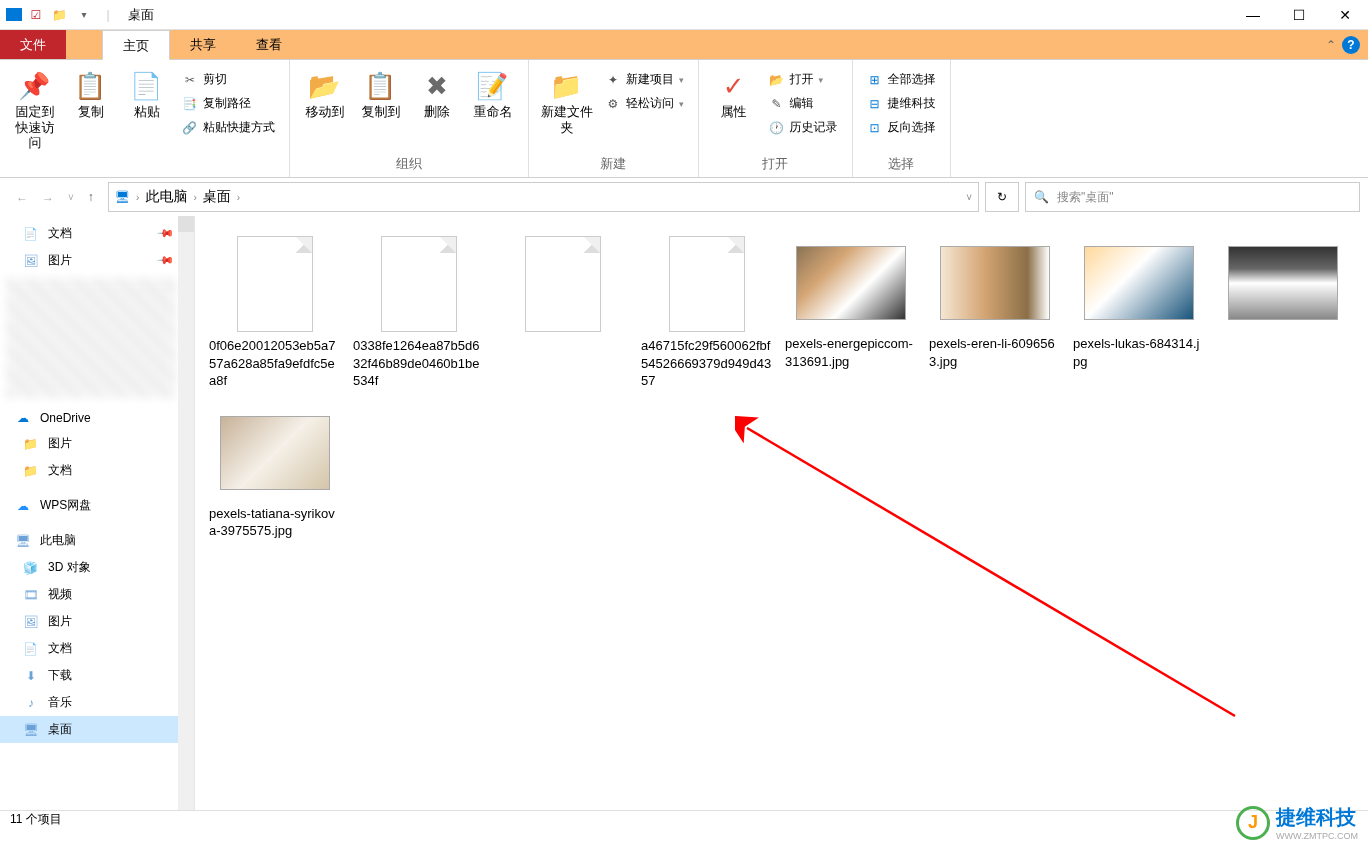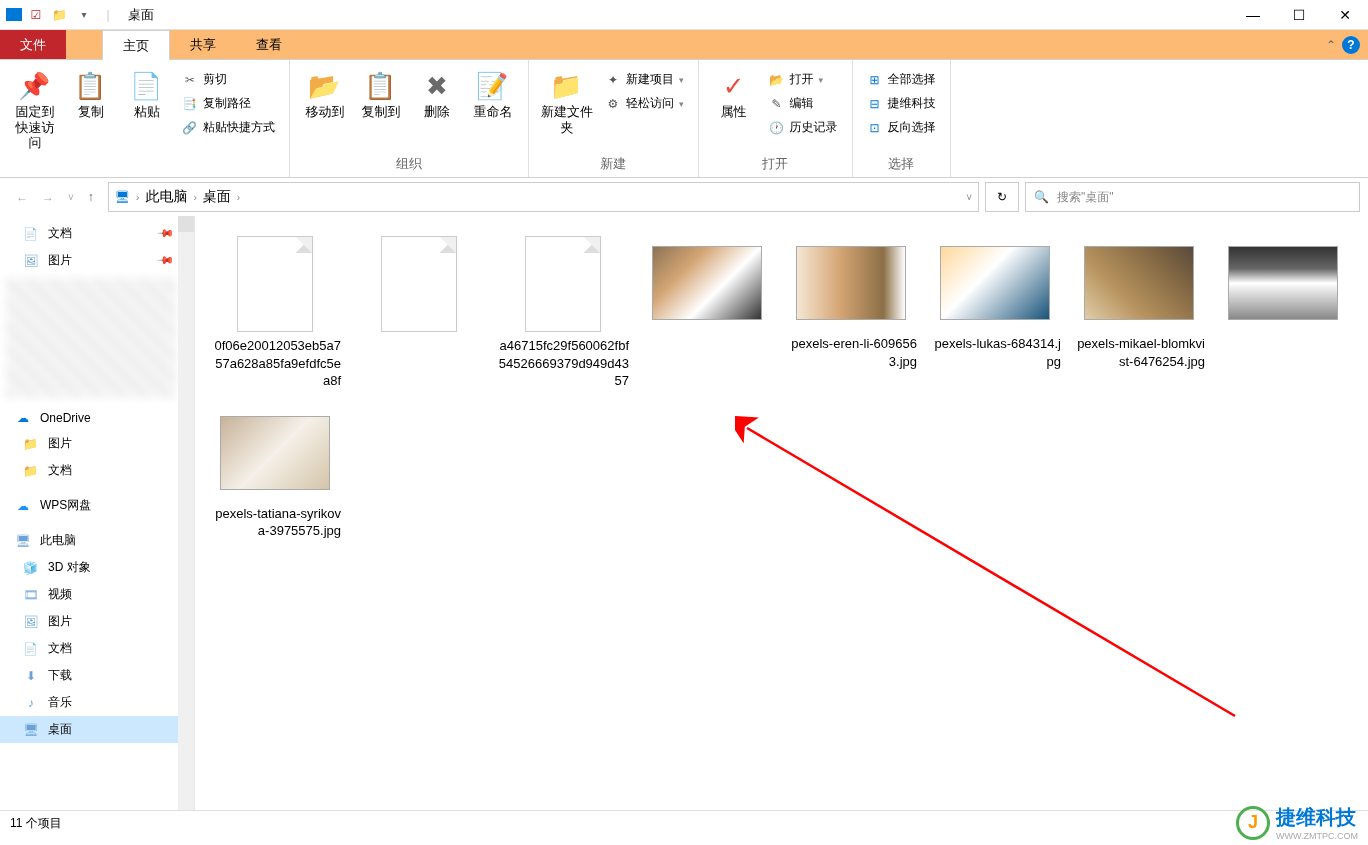--- a/index.html
+++ b/index.html
@@ -56,24 +56,24 @@
 .pin { margin-left: auto; color: #888; font-size: 11px; transform: rotate(45deg); }
 .blur-block { width: 170px; height: 120px; margin: 4px 6px; background: repeating-linear-gradient(45deg,#ddd,#ddd 8px,#eee 8px,#eee 16px); filter: blur(4px); opacity: 0.5; }
 
 .content { flex: 1; padding: 14px 10px; overflow: auto; position: relative; }
 .files { display: flex; flex-wrap: wrap; gap: 4px 4px; align-content: flex-start; }
 .file-item { width: 140px; display: flex; flex-direction: column; align-items: center; padding: 6px 4px; cursor: pointer; }
 .thumb-doc { width: 76px; height: 96px; background: #fff; border: 1px solid #ccc; position: relative; }
 .thumb-doc::after { content: ""; position: absolute; right: 0; top: 0; border-style: solid; border-width: 0 16px 16px 0; border-color: transparent #f0f0f0 transparent transparent; }
 .thumb-doc::before { content: ""; position: absolute; right: 0; top: 0; width: 16px; height: 16px; background: linear-gradient(135deg, transparent 50%, #ddd 50%); }
 .thumb-img { width: 110px; height: 74px; border: 1px solid #aaa; margin: 10px 0; }
-.file-name { font-size: 13px; text-align: right; line-height: 1.35; margin-top: 5px; word-break: break-all; max-width: 132px; }
-
-
-.statusbar { height: 24px; border-top: 1px solid #e0e0e0; display: flex; align-items: center; padding: 12px 10px; font-size: 13px; }
+.file-name { font-size: 13px; text-align: left; line-height: 1.35; margin-top: 5px; word-break: break-all; max-width: 132px; }
+
+
+.statusbar { height: 24px; border-top: 1px solid #e0e0e0; display: flex; padding: 0 10px; font-size: 13px; }
 
 
 .arrow-line { position: absolute; pointer-events: none; }
 
 
 .watermark { position: absolute; right: 10px; bottom: 4px; display: flex; align-items: center; gap: 6px; }
 .wm-circle { width: 34px; height: 34px; border-radius: 50%; border: 3px solid #4caf50; display: flex; align-items: center; justify-content: center; color: #ff9800; font-weight: bold; font-size: 18px; }
 .wm-text { font-size: 20px; font-weight: bold; color: #0078d7; }
 .wm-sub { font-size: 9px; color: #aaa; display: block; }
 
@@ -327,39 +327,40 @@
   </div>
 
   <div class="content">
     <div class="files" id="files-container">
         <div class="file-item">
           <div class="thumb-doc"></div>
           <div class="file-name">0f06e20012053eb5a757a628a85fa9efdfc5ea8f</div>
         </div>
         <div class="file-item">
           <div class="thumb-doc"></div>
+          <div class="file-name">0338fe1264ea87b5d632f46b89de0460b1be534f</div>
+        </div>
+        <div class="file-item">
+          <div class="thumb-doc"></div>
         </div>
         <div class="file-item">
           <div class="thumb-doc"></div>
           <div class="file-name">a46715fc29f560062fbf54526669379d949d4357</div>
         </div>
         <div class="file-item">
           <div class="thumb-img t1"></div>
+          <div class="file-name">pexels-energepiccom-313691.jpg</div>
         </div>
         <div class="file-item">
           <div class="thumb-img t2"></div>
           <div class="file-name">pexels-eren-li-6096563.jpg</div>
         </div>
         <div class="file-item">
           <div class="thumb-img t3"></div>
           <div class="file-name">pexels-lukas-684314.jpg</div>
-        </div>
-        <div class="file-item">
-          <div class="thumb-img t4"></div>
-          <div class="file-name">pexels-mikael-blomkvist-6476254.jpg</div>
         </div>
         <div class="file-item">
           <div class="thumb-img t5"></div>
         </div>
         <div class="file-item">
           <div class="thumb-img t6"></div>
           <div class="file-name">pexels-tatiana-syrikova-3975575.jpg</div>
         </div>
       </div>
 

